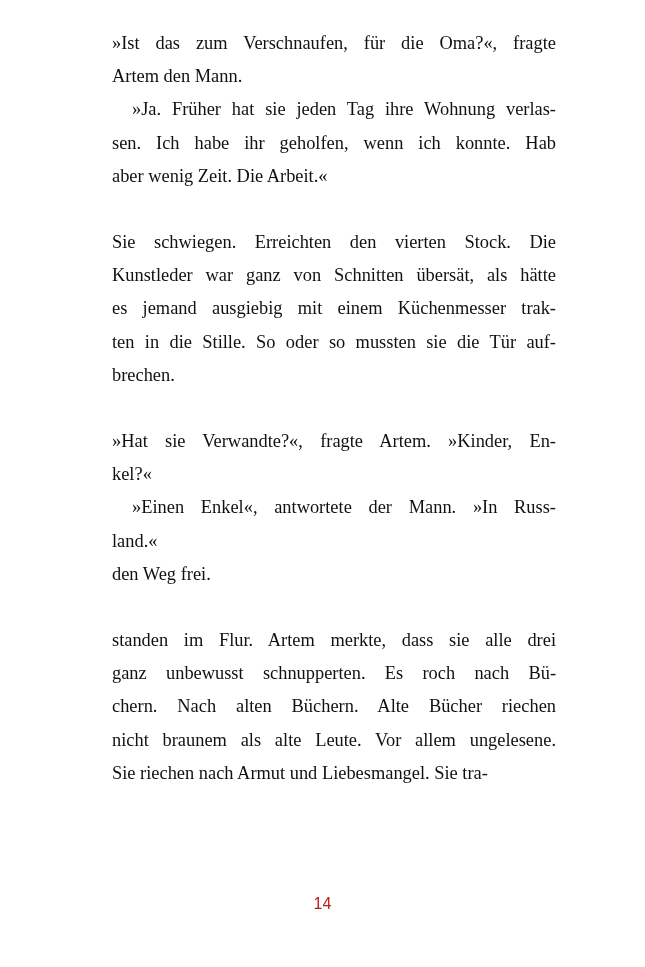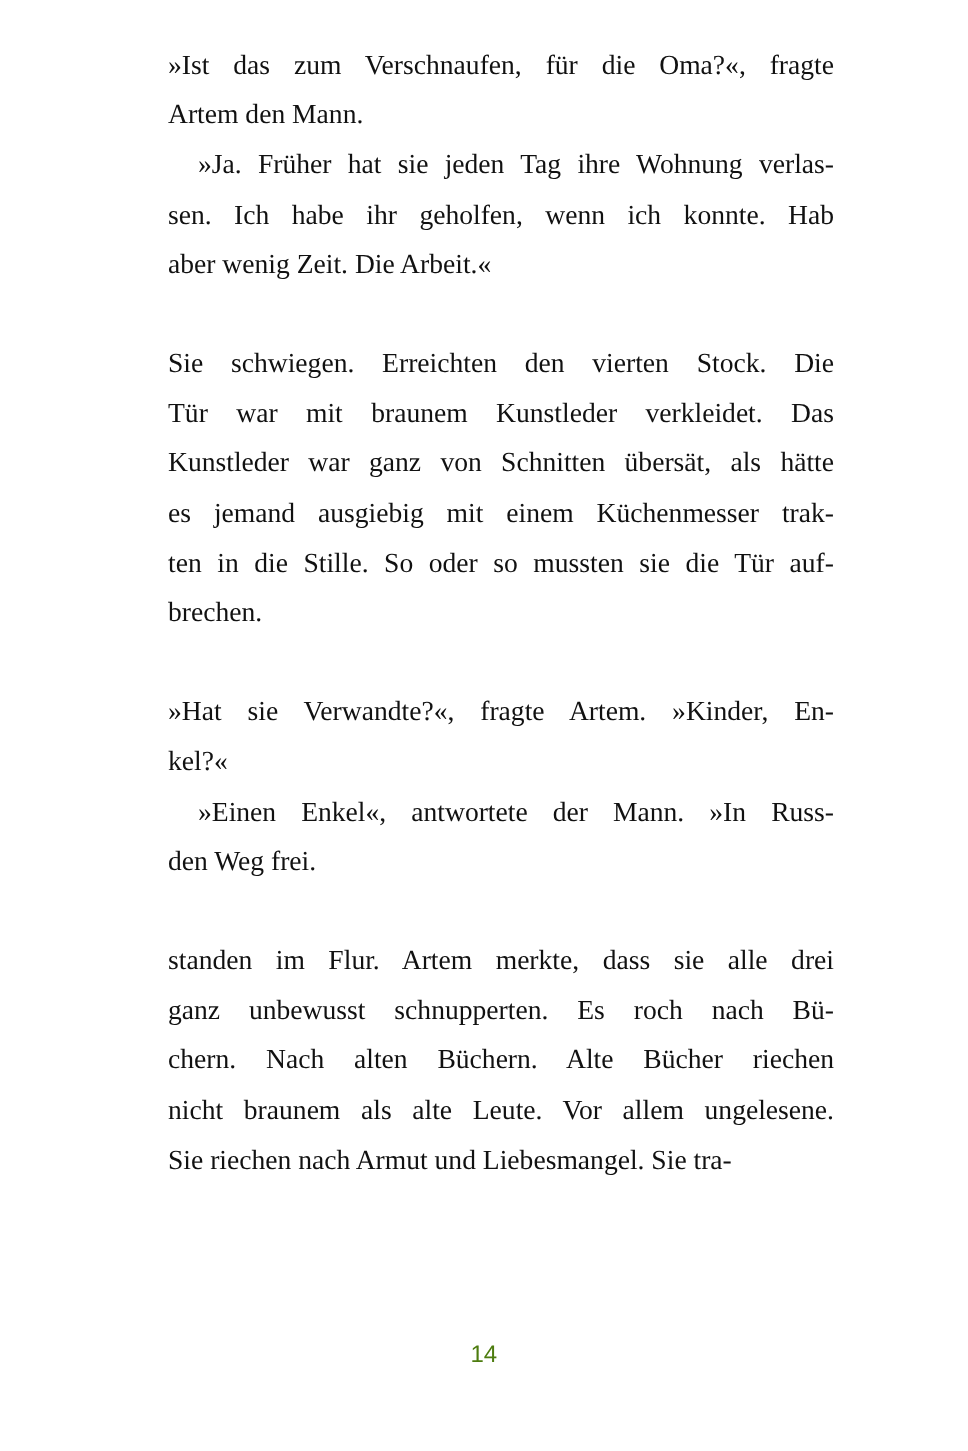--- a/index.html
+++ b/index.html
@@ -53,48 +53,48 @@
   
   .page-number {
     position: absolute;
     left: 0;
     top: 893px;
     width: 645px;
     text-align: center;
     font-family: "Liberation Sans", "DejaVu Sans", sans-serif;
     font-size: 16px;
     line-height: 22px;
-    color: #4d7c0f;
+    color: #b91c1c;
   }
 </style>
 </head>
 <body>
 
 <div class="page">
 
   <div class="text-block">
       <div class="para">
         <span class="line" style="word-spacing: 0px;">»Ist das zum Verschnaufen, für die Oma?«, fragte</span>
         <span class="line last">Artem den Mann.</span>
         <span class="line indent" style="word-spacing: 0px;">»Ja. Früher hat sie jeden Tag ihre Wohnung verlas-</span>
         <span class="line" style="word-spacing: 0px;">sen. Ich habe ihr geholfen, wenn ich konnte. Hab</span>
         <span class="line last">aber wenig Zeit. Die Arbeit.«</span>
       </div>
       <div class="para">
         <span class="line" style="word-spacing: 0px;">Sie schwiegen. Erreichten den vierten Stock. Die</span>
-        <span class="line" style="word-spacing: 0px;">Tür war mit braunem Kunstleder verkleidet. Das</span>
         <span class="line" style="word-spacing: 0px;">Kunstleder war ganz von Schnitten übersät, als hätte</span>
         <span class="line" style="word-spacing: 0px;">es jemand ausgiebig mit einem Küchenmesser trak-</span>
         <span class="line" style="word-spacing: 0px;">ten in die Stille. So oder so mussten sie die Tür auf-</span>
         <span class="line last">brechen.</span>
       </div>
       <div class="para">
         <span class="line" style="word-spacing: 0px;">»Hat sie Verwandte?«, fragte Artem. »Kinder, En-</span>
         <span class="line last">kel?«</span>
         <span class="line indent" style="word-spacing: 0px;">»Einen Enkel«, antwortete der Mann. »In Russ-</span>
+        <span class="line last">land.«</span>
         <span class="line last">den Weg frei.</span>
       </div>
       <div class="para">
         <span class="line" style="word-spacing: 0px;">standen im Flur. Artem merkte, dass sie alle drei</span>
         <span class="line" style="word-spacing: 0px;">ganz unbewusst schnupperten. Es roch nach Bü-</span>
         <span class="line" style="word-spacing: 0px;">chern. Nach alten Büchern. Alte Bücher riechen</span>
         <span class="line" style="word-spacing: 0px;">nicht braunem als alte Leute. Vor allem ungelesene.</span>
         <span class="line last">Sie riechen nach Armut und Liebesmangel. Sie tra-</span>
       </div>
     </div>

